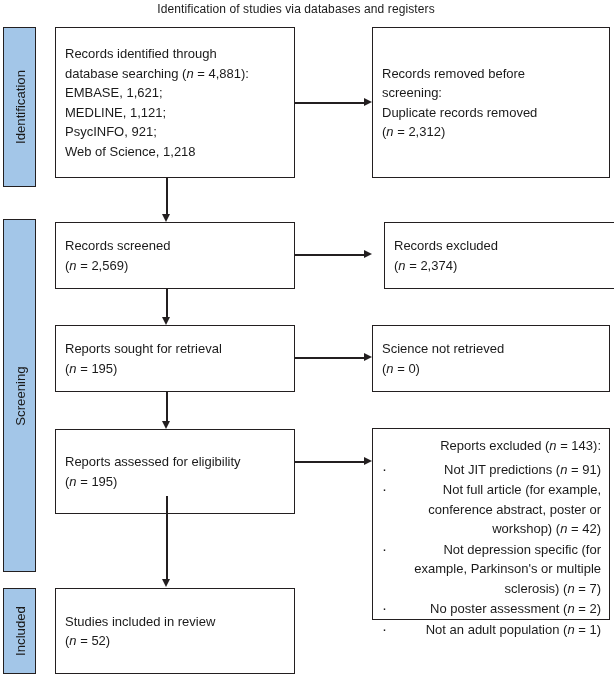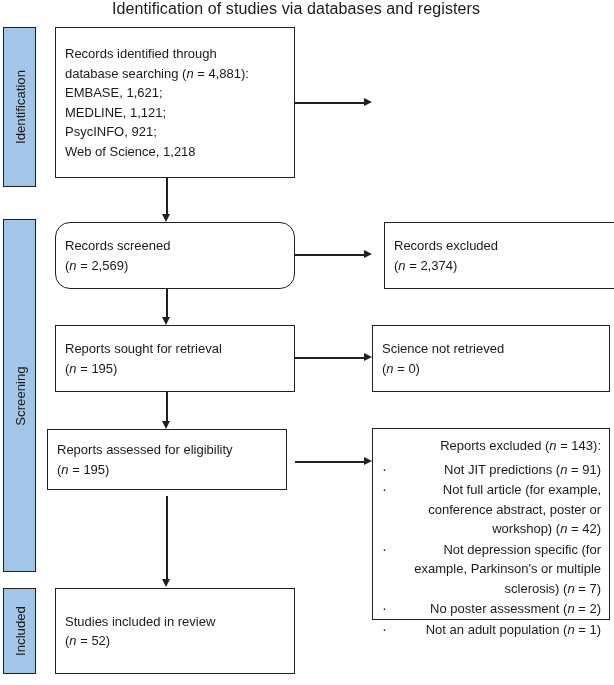--- a/index.html
+++ b/index.html
@@ -17,21 +17,21 @@
     height: 685px;
     overflow: hidden;
     background: #ffffff;
   }
   .title {
     position: absolute;
     left: 0;
     top: 1px;
     width: 592px;
     text-align: center;
-    font-size: 16px;
+    font-size: 12px;
     line-height: 16px;
     color: #1a1a1a;
     letter-spacing: 0.1px;
   }
   .phase {
     position: absolute;
     background: #a3c6e8;
     border: 1.6px solid #231f20;
     box-sizing: border-box;
   }
@@ -127,22 +127,30 @@
     <div class="inner">
       <span>Records identified through</span><br>
       <span>database searching (</span><span class="it">n</span><span> = 4,881):</span><br>
       <span>EMBASE, 1,621;</span><br>
       <span>MEDLINE, 1,121;</span><br>
       <span>PsycINFO, 921;</span><br>
       <span>Web of Science, 1,218</span>
     </div>
   </div>
 
-
-  <div class="box" style="left:55px; top:222px; width:240px; height:67px;border-radius:15px;">
+  <div class="box" style="left:372px; top:27px; width:238px; height:151px;">
+    <div class="inner">
+      <span>Records removed before</span><br>
+      <span>screening:</span><br>
+      <span>Duplicate records removed</span><br>
+      <span>(</span><span class="it">n</span><span> = 2,312)</span>
+    </div>
+  </div>
+
+  <div class="box" style="left:55px; top:222px; width:240px; height:67px;">
     <div class="inner">
       <span>Records screened</span><br>
       <span>(</span><span class="it">n</span><span> = 2,569)</span>
     </div>
   </div>
 
   <div class="box" style="left:384px; top:222px; width:238px; height:67px;">
     <div class="inner">
       <span>Records excluded</span><br>
       <span>(</span><span class="it">n</span><span> = 2,374)</span>
@@ -156,21 +164,21 @@
     </div>
   </div>
 
   <div class="box" style="left:372px; top:325px; width:238px; height:67px;">
     <div class="inner">
       <span>Science not retrieved</span><br>
       <span>(</span><span class="it">n</span><span> = 0)</span>
     </div>
   </div>
 
-  <div class="box" style="left:47px; top:429px; width:240px; height:61px;">
+  <div class="box" style="left:55px; top:429px; width:240px; height:85px;">
     <div class="inner">
       <span>Reports assessed for eligibility</span><br>
       <span>(</span><span class="it">n</span><span> = 195)</span>
     </div>
   </div>
 
   <div class="box top-align" style="left:372px; top:428px; width:238px; height:192px;text-align:right;">
     <div class="inner">
       <div><span>Reports excluded (</span><span class="it">n</span><span> = 143):</span></div>
       <ul class="excl">

